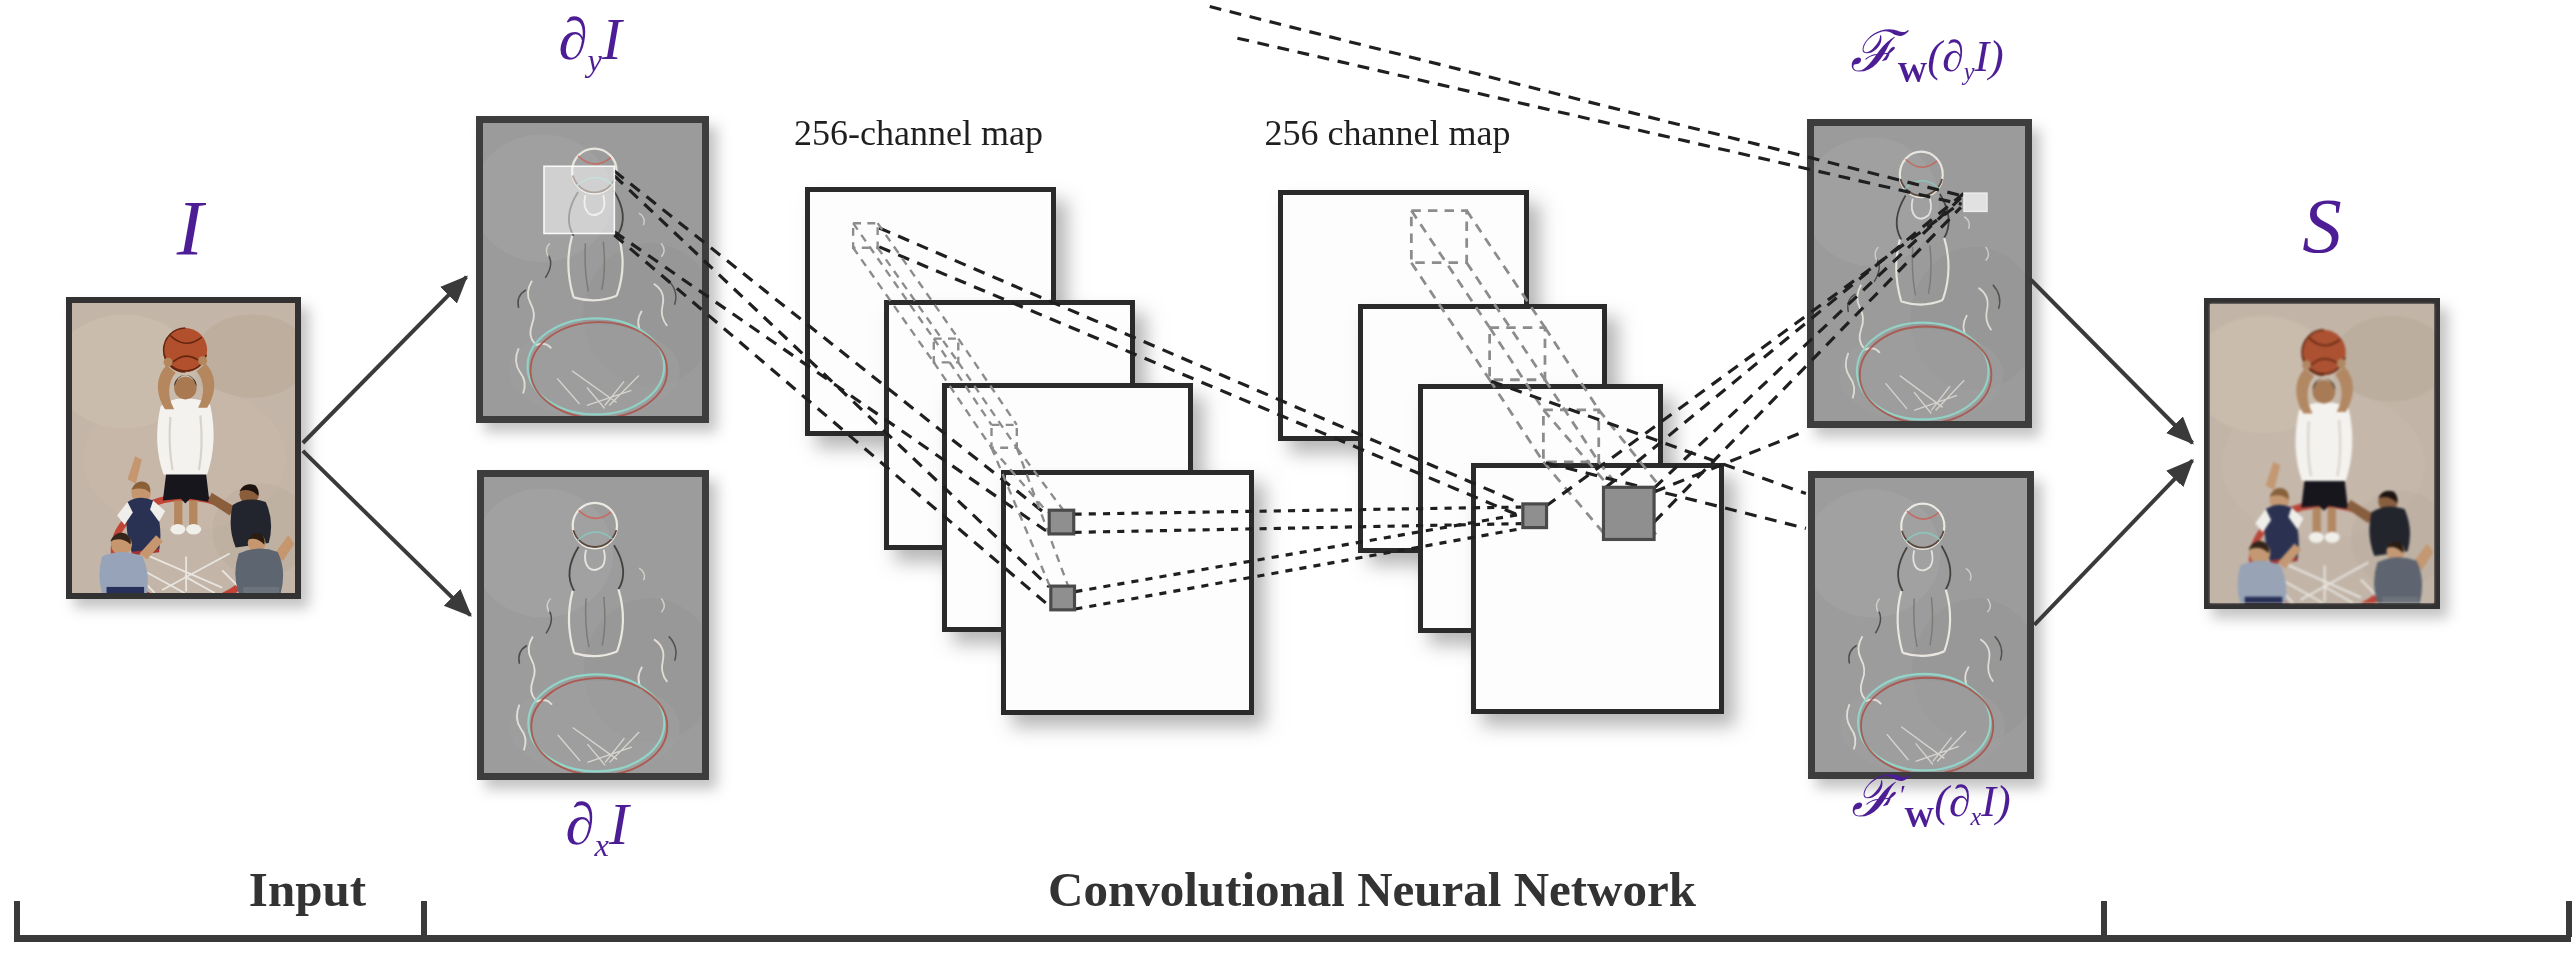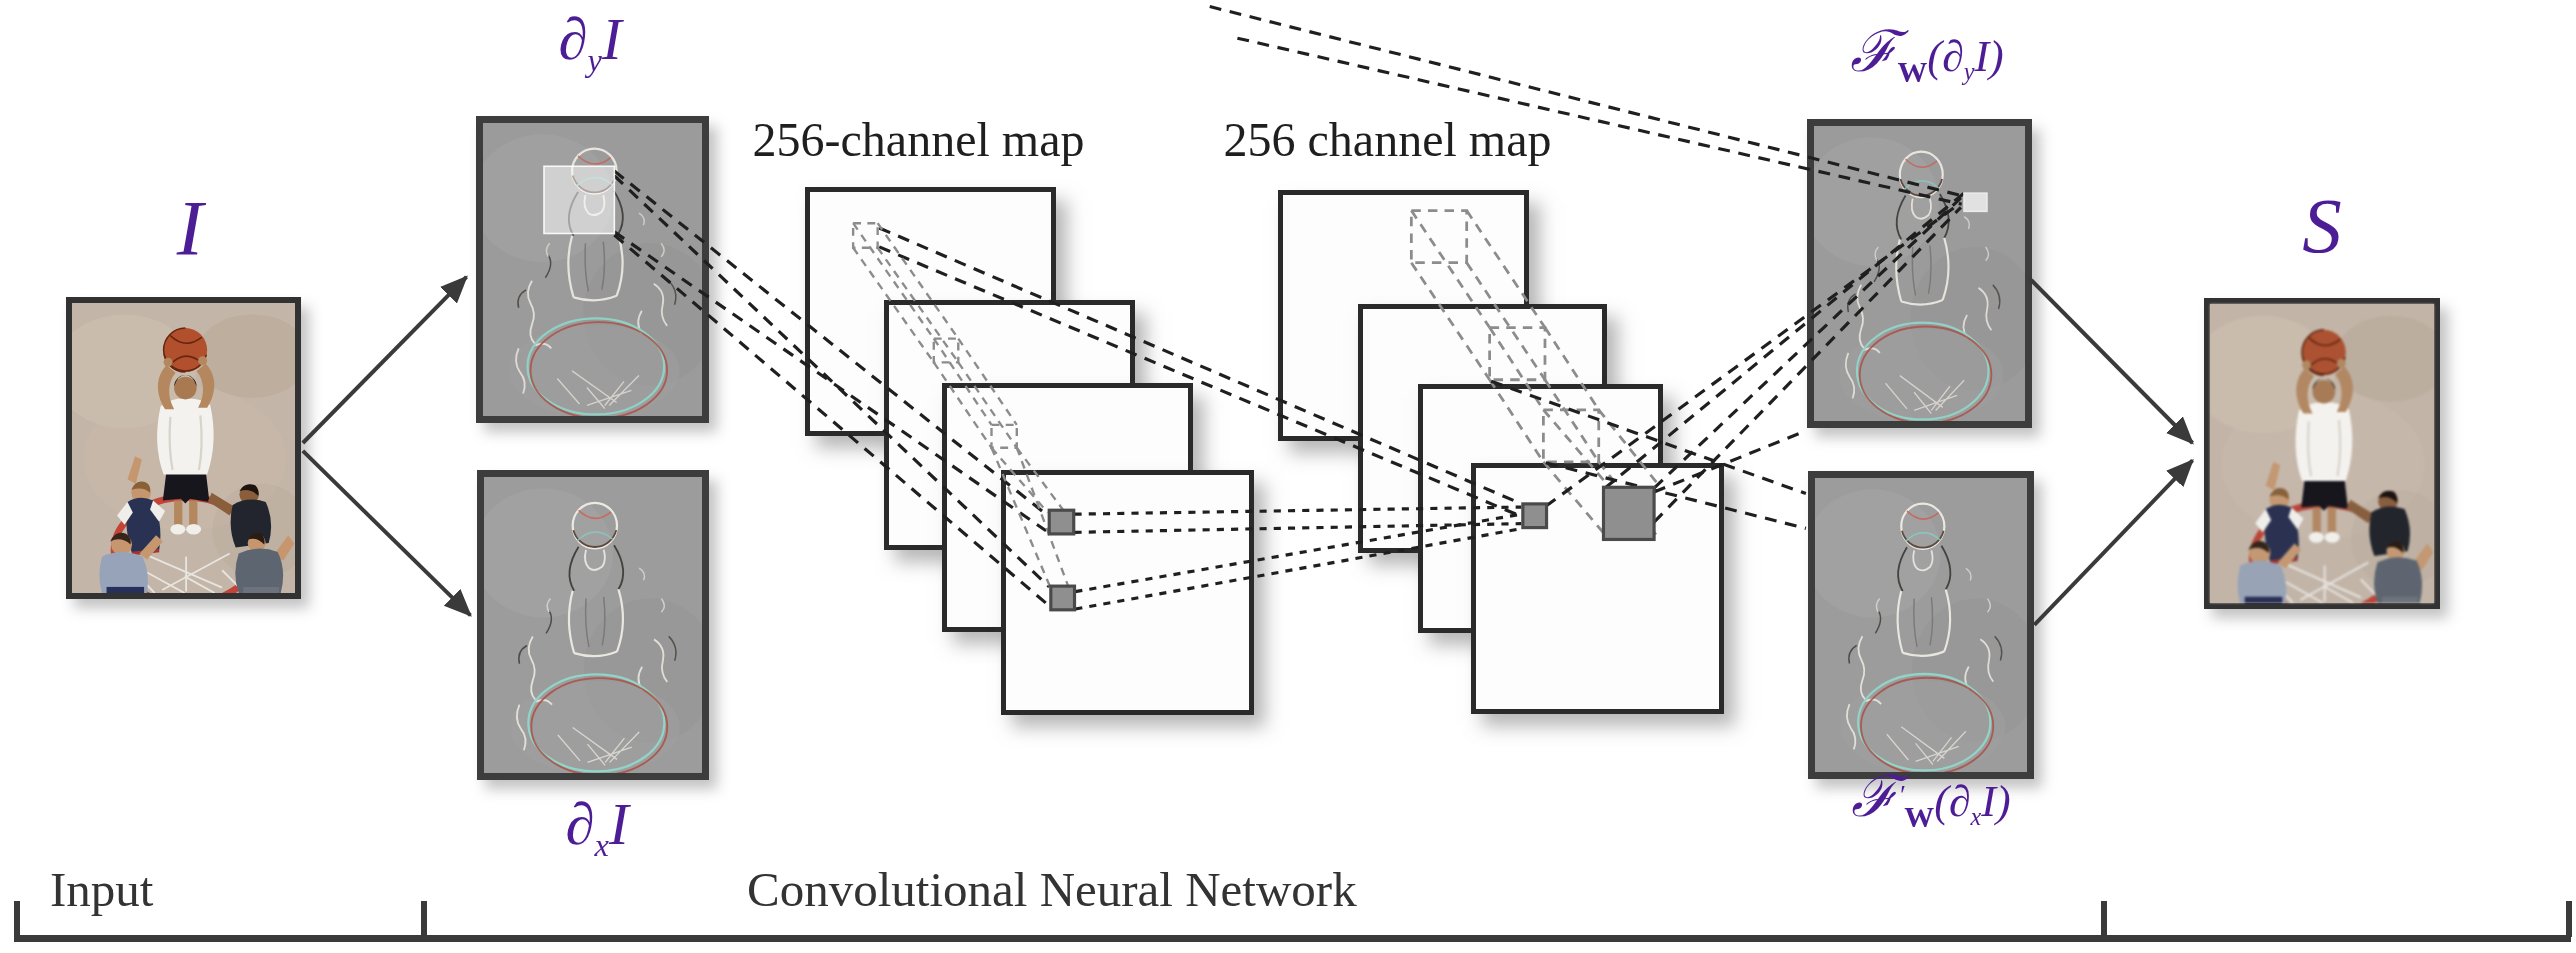--- a/index.html
+++ b/index.html
@@ -12,22 +12,22 @@
   .gmap{border:7.1px solid #3d3d3d;box-shadow:8px 9.5px 12.7px rgba(120,120,120,.45);background:#9b9b9b;}
   .fmap{position:absolute;box-sizing:border-box;background:#fdfdfd;border:5.5px solid #2a2a2a;
         box-shadow:11px 12.7px 17.4px rgba(110,110,110,.5);}
   svg.fill{display:block;width:100%;height:100%;}
   .overlay{position:absolute;left:0;top:0;z-index:40;pointer-events:none;}
   .mathlabel{position:absolute;z-index:50;font-style:italic;color:#4c1d95;text-align:center;line-height:1;}
   .mathlabel sub{font-size:.55em;font-style:italic;vertical-align:-0.38em;}
   .flabel .func{font-size:1.3em;font-style:italic;}
   .flabel sup{font-size:.6em;vertical-align:.45em;}
   .flabel .fsub{font-size:.68em;font-weight:bold;font-style:normal;vertical-align:-0.38em;}
-  .maplabel{position:absolute;z-index:50;font-size:48px;color:#1f1f1f;text-align:center;line-height:1.1;}
-  .seclabel{position:absolute;z-index:50;font-weight:normal;font-size:49px;color:#333;text-align:left;line-height:1;}
+  .maplabel{position:absolute;z-index:50;font-size:36px;color:#1f1f1f;text-align:center;line-height:1.1;}
+  .seclabel{position:absolute;z-index:50;font-weight:bold;font-size:49px;color:#333;text-align:right;line-height:1;}
   .bracket{position:absolute;background:#3a3a3a;z-index:45;}
   .defs-holder{position:absolute;width:0;height:0;overflow:hidden;}
 </style>
 </head>
 <body>
 
 <div class="stage">
 
   <svg class="defs-holder" aria-hidden="true">
     <defs>

